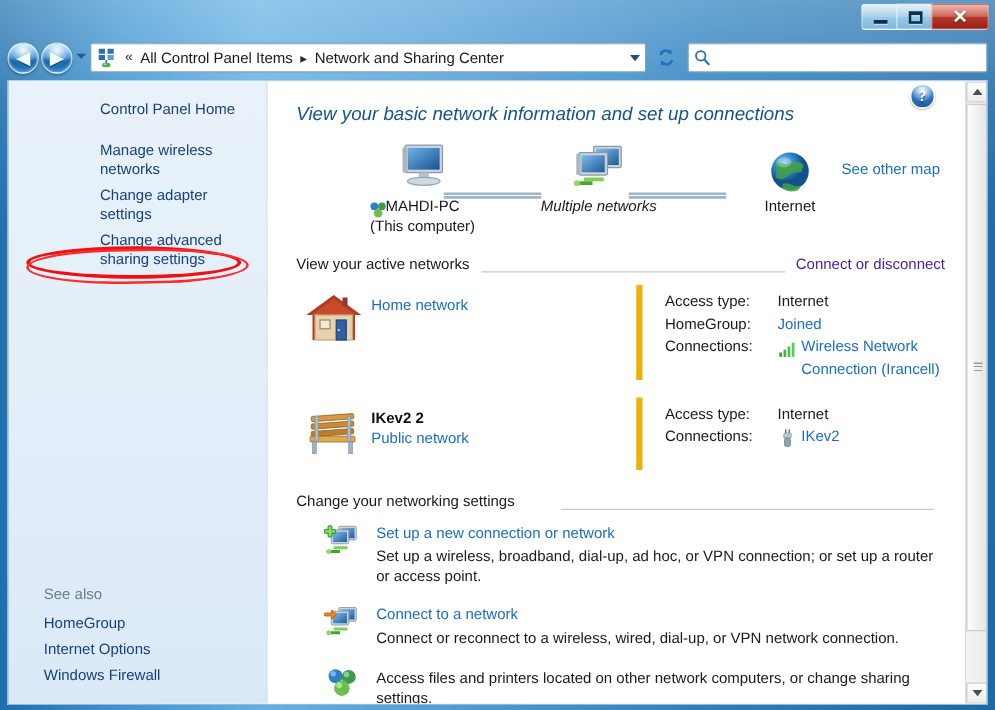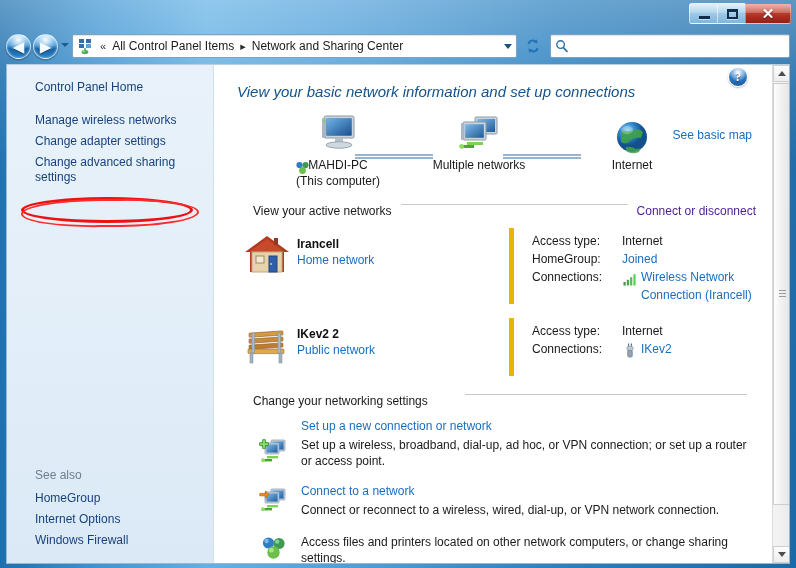--- a/index.html
+++ b/index.html
@@ -217,20 +217,21 @@
   }
 
   
   #sidebar {
     width: 208px;
     flex: 0 0 208px;
     background: linear-gradient(180deg, #e9f2fa 0%, #e4eff9 40%, #dfecf8 75%, #dbe9f6 100%);
     border-right: 1px solid #ffffff;
     position: relative;
     padding-top: 12px;
+    padding-left: 45px;
   }
   #sidebar::after {
     content: "";
     position: absolute;
     right: 0; top: 0; bottom: 0;
     width: 1px;
     background: #cfe0ee;
   }
   .side-link {
     display: block;
@@ -327,21 +328,21 @@
     text-align: center;
     font-size: 12px;
     color: #1a1a1a;
   }
   .map-node .node-icon {
     height: 46px;
     display: flex; align-items: flex-end; justify-content: center;
   }
   .map-node .node-label { margin-top: 2px; line-height: 14px; white-space: nowrap; }
   #node-computer { left: 36px; top: 0; width: 130px; }
-  #node-multiple { left: 182px; top: 0; width: 120px; }
+  #node-multiple { left: 182px; top: 0; width: 120px; font-style: italic; }
   #node-internet { left: 340px; top: 0; width: 110px; }
   .map-line {
     position: absolute;
     top: 44px;
     height: 5px;
     background: linear-gradient(180deg, #9ab4c9 0%, #9ab4c9 40%, #ffffff 45%, #ffffff 55%, #9ab4c9 60%, #9ab4c9 100%);
   }
   #map-line-1 { left: 118px; width: 78px; }
   #map-line-2 { left: 266px; width: 78px; }
   #see-full-map {
@@ -353,22 +354,22 @@
   }
   #computer-badge {
     position: absolute;
     left: 22px; top: 50px;
     width: 15px; height: 15px;
   }
 
   
   .section-head {
     display: flex;
-    align-items: flex-start;
-    margin: 6px 0 10px 16px;
+    align-items: flex-end;
+    margin: 6px 0 10px 0;
     font-size: 12px;
     color: #1a1a1a;
   }
   .section-head .sh-title { flex: 0 0 auto; white-space: nowrap; }
   .section-head .sh-rule {
     flex: 1 1 auto;
     height: 1px;
     background: #c8c8c8;
     margin: 0 9px;
   }
@@ -424,21 +425,21 @@
   .conn-icon {
     flex: 0 0 auto;
     width: 16px; height: 16px;
     margin-right: 3px; margin-top: 2px;
     display: flex; align-items: flex-end; justify-content: center;
   }
 
   
   .setting-item {
     display: flex;
-    align-items: flex-end;
+    align-items: flex-start;
     margin-bottom: 10px;
   }
   .setting-icon {
     flex: 0 0 auto;
     width: 38px; height: 32px;
     display: flex; align-items: flex-start; justify-content: center;
     padding-top: 1px;
     margin-left: 18px;
   }
   .setting-text { flex: 1 1 auto; padding-left: 8px; }
@@ -675,21 +676,21 @@
                 </radialGradient>
                 <circle cx="20" cy="21" r="15" fill="url(#gl)"></circle>
                 <path d="M9 13 q6 4 13 1 q5-2 9 2 l-2 6 q-7-1-11 3 q-4 4-9 1 z" fill="#3fa14a" opacity="0.92"></path>
                 <path d="M14 31 q4-1 8 1 q3 2 7 0 l-2 4 q-7 3-13-1 z" fill="#3fa14a" opacity="0.85"></path>
                 <ellipse cx="15" cy="14" rx="6" ry="4" fill="#ffffff" opacity="0.25"></ellipse>
               </svg>
             </div>
             <div class="node-label">Internet</div>
           </div>
 
-          <div id="see-full-map">See basic map</div>
+          <div id="see-full-map">See other map</div>
         </div>
 
         <div class="section-head">
           <span class="sh-title">View your active networks</span>
           <span class="sh-rule"></span>
           <span class="sh-action">Connect or disconnect</span>
         </div>
 
         <div class="net-entry">
           <div class="net-icon">
@@ -697,21 +698,20 @@
               <polygon points="25,4 47,20 42,20 42,40 8,40 8,20 3,20" fill="#b33a22"></polygon>
               <polygon points="25,7 43,20 7,20" fill="#c8492b"></polygon>
               <rect x="10" y="20" width="30" height="20" fill="#e8d2ab" stroke="#c2a97f"></rect>
               <rect x="14" y="24" width="8" height="7" fill="#f4ead4" stroke="#9f8a66"></rect>
               <rect x="27" y="24" width="8" height="16" fill="#2f5fa8" stroke="#23477e"></rect>
               <circle cx="29" cy="32" r="0.9" fill="#ffd966"></circle>
               <rect x="32" y="6" width="4" height="7" fill="#8f3a24"></rect>
             </svg>
           </div>
           <div class="net-names">
-            <div class="net-title">Irancell</div>
             <div class="net-sub">Home network</div>
           </div>
           <div class="net-details">
             <div class="detail-row">
               <span class="detail-key">Access type:</span>
               <span class="detail-val">Internet</span>
             </div>
             <div class="detail-row">
               <span class="detail-key">HomeGroup:</span>
               <span class="detail-val link">Joined</span>

